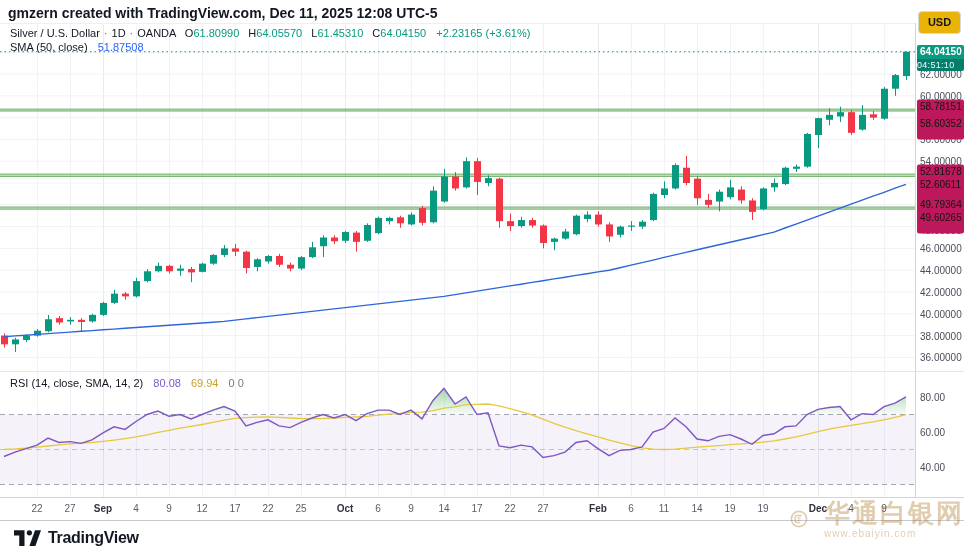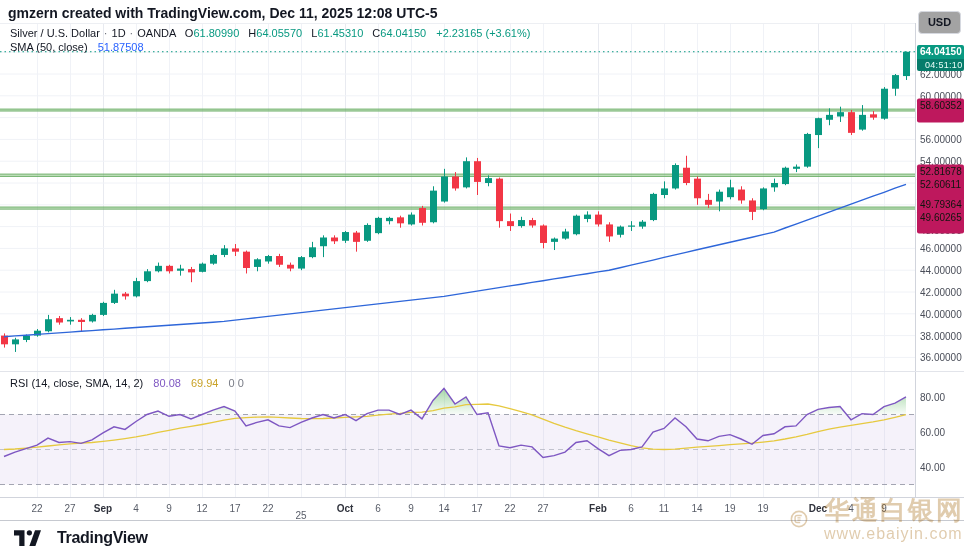--- a/index.html
+++ b/index.html
@@ -20,35 +20,35 @@
   .purple{color:#7e57c2}
   .yellow{color:#c9a227}
   .gray{color:#787b86}
   .mleft{margin-left:7px}
   #price-axis{left:915px;top:23px;width:49px;height:474px;border-left:1px solid #d1d4dc;background:#fff;z-index:5}
   .pa-label{position:absolute;left:4px;transform:translateY(-50%);font-size:10px;color:#4a4e59;white-space:nowrap}
   .pa-badge{position:absolute;left:1px;right:1px;height:23px;border-radius:2px;background:#be185d;
             color:#10160f;font-size:10px;line-height:13px;padding-left:3px;transform:translateY(-50%);white-space:nowrap}
   #last-badge{position:absolute;left:1px;right:1px;top:22px;border-radius:2px;overflow:hidden;z-index:6}
   #last-badge .lp{background:#089981;color:#fff;font-size:10px;font-weight:700;line-height:14px;padding-left:3px}
-  #last-badge .cd{background:#067c6b;color:#eafff9;font-size:9px;line-height:12px;padding-left:8px;letter-spacing:.3px}
-  #usd-button{left:918px;top:11px;width:41px;height:21px;border:1px solid #d6d9e0;border-radius:4px;background:#a3a3a3;
+  #last-badge .cd{background:#067c6b;color:#eafff9;font-size:9px;line-height:12px;padding-left:0;letter-spacing:.3px}
+  #usd-button{left:918px;top:11px;width:41px;height:21px;border:1px solid #d6d9e0;border-radius:4px;background:#eab308;
               font-size:11px;font-weight:700;color:#131722;text-align:center;line-height:21px;z-index:7}
   #pane-separator{left:0;top:371px;width:964px;height:1px;background:#e2e4ea;z-index:6}
   #time-axis{left:0;top:497px;width:964px;height:23px;border-top:1px solid #d1d4dc;background:#fff;z-index:5}
   .ta-label{position:absolute;top:5px;transform:translateX(-50%);font-size:10px;color:#585d68;white-space:nowrap}
   .ta-label.month{font-weight:700;color:#30333d}
   #footer{left:0;top:520px;width:964px;height:36px;background:#fff;border-top:1px solid #c6c9d0;z-index:8}
-  #footer-logo{display:flex;align-items:center;gap:16px;position:absolute;left:14px;top:8px;cursor:pointer}
+  #footer-logo{display:flex;align-items:center;gap:7px;position:absolute;left:14px;top:8px;cursor:pointer}
   #footer-logo .brand{font-size:16px;font-weight:700;color:#131722;letter-spacing:-.3px}
   #watermark{left:790px;top:488px;width:174px;height:62px;display:flex;align-items:center;gap:16px;
              color:#a16207;opacity:.32;z-index:20;pointer-events:none}
   #watermark .wm-text{display:flex;flex-direction:column;line-height:1}
   #watermark .wm-cn{font-size:26px;font-weight:700;letter-spacing:2px;white-space:nowrap}
-  #watermark .wm-url{font-size:16px;margin-top:3px;letter-spacing:1px}
+  #watermark .wm-url{font-size:10px;margin-top:3px;letter-spacing:1px}
 </style>
 </head>
 <body>
 
 <div class="abs" id="attribution">gmzern created with TradingView.com, Dec 11, 2025 12:08 UTC-5</div>
 <div class="abs" id="topline"></div>
 
 <svg class="abs" id="plot" width="915" height="520">
     <defs>
       <linearGradient id="gGreen" gradientUnits="userSpaceOnUse" x1="0" y1="388" x2="0" y2="414.5">
@@ -318,42 +318,42 @@
     <div class="pa-label" style="top: 116.4px;">56.00000</div>
     <div class="pa-label" style="top: 138.2px;">54.00000</div>
     <div class="pa-label" style="top: 207px;">48.00000</div>
     <div class="pa-label" style="top: 225.4px;">46.00000</div>
     <div class="pa-label" style="top: 247.2px;">44.00000</div>
     <div class="pa-label" style="top: 269px;">42.00000</div>
     <div class="pa-label" style="top: 290.8px;">40.00000</div>
     <div class="pa-label" style="top: 312.6px;">38.00000</div>
     <div class="pa-label" style="top: 334.4px;">36.00000</div>
     <div class="pa-badge" style="top: 88.4815px;">58.78151</div>
-    <div class="pa-badge" style="top: 87px;">58.60352</div>
+    <div class="pa-badge" style="top: 105px;">58.60352</div>
     <div class="pa-badge" style="top: 153.497px;">52.81678</div>
     <div class="pa-badge" style="top: 166.497px;">52.60611</div>
     <div class="pa-badge" style="top: 186.449px;">49.79364</div>
     <div class="pa-badge" style="top: 199.449px;">49.60265</div>
     <div class="pa-label" style="top: 374px;">80.00</div>
     <div class="pa-label" style="top: 409px;">60.00</div>
     <div class="pa-label" style="top: 444px;">40.00</div>
   </div>
 
 <div class="abs" id="pane-separator"></div>
 
 <div class="abs" id="time-axis">
     <div class="ta-label" style="left: 37px;">22</div>
     <div class="ta-label" style="left: 70px;">27</div>
     <div class="ta-label month" style="left: 103px;">Sep</div>
     <div class="ta-label" style="left: 136px;">4</div>
     <div class="ta-label" style="left: 169px;">9</div>
     <div class="ta-label" style="left: 202px;">12</div>
     <div class="ta-label" style="left: 235px;">17</div>
     <div class="ta-label" style="left: 268px;">22</div>
-    <div class="ta-label" style="left: 301px; margin-top: 7px;">25</div>
+    <div class="ta-label" style="left: 301px;">25</div>
     <div class="ta-label month" style="left: 345px;">Oct</div>
     <div class="ta-label" style="left: 378px;">6</div>
     <div class="ta-label" style="left: 411px;">9</div>
     <div class="ta-label" style="left: 444px;">14</div>
     <div class="ta-label" style="left: 477px;">17</div>
     <div class="ta-label" style="left: 510px;">22</div>
     <div class="ta-label" style="left: 543px;">27</div>
     <div class="ta-label month" style="left: 598px;">Feb</div>
     <div class="ta-label" style="left: 631px;">6</div>
     <div class="ta-label" style="left: 664px;">11</div>

